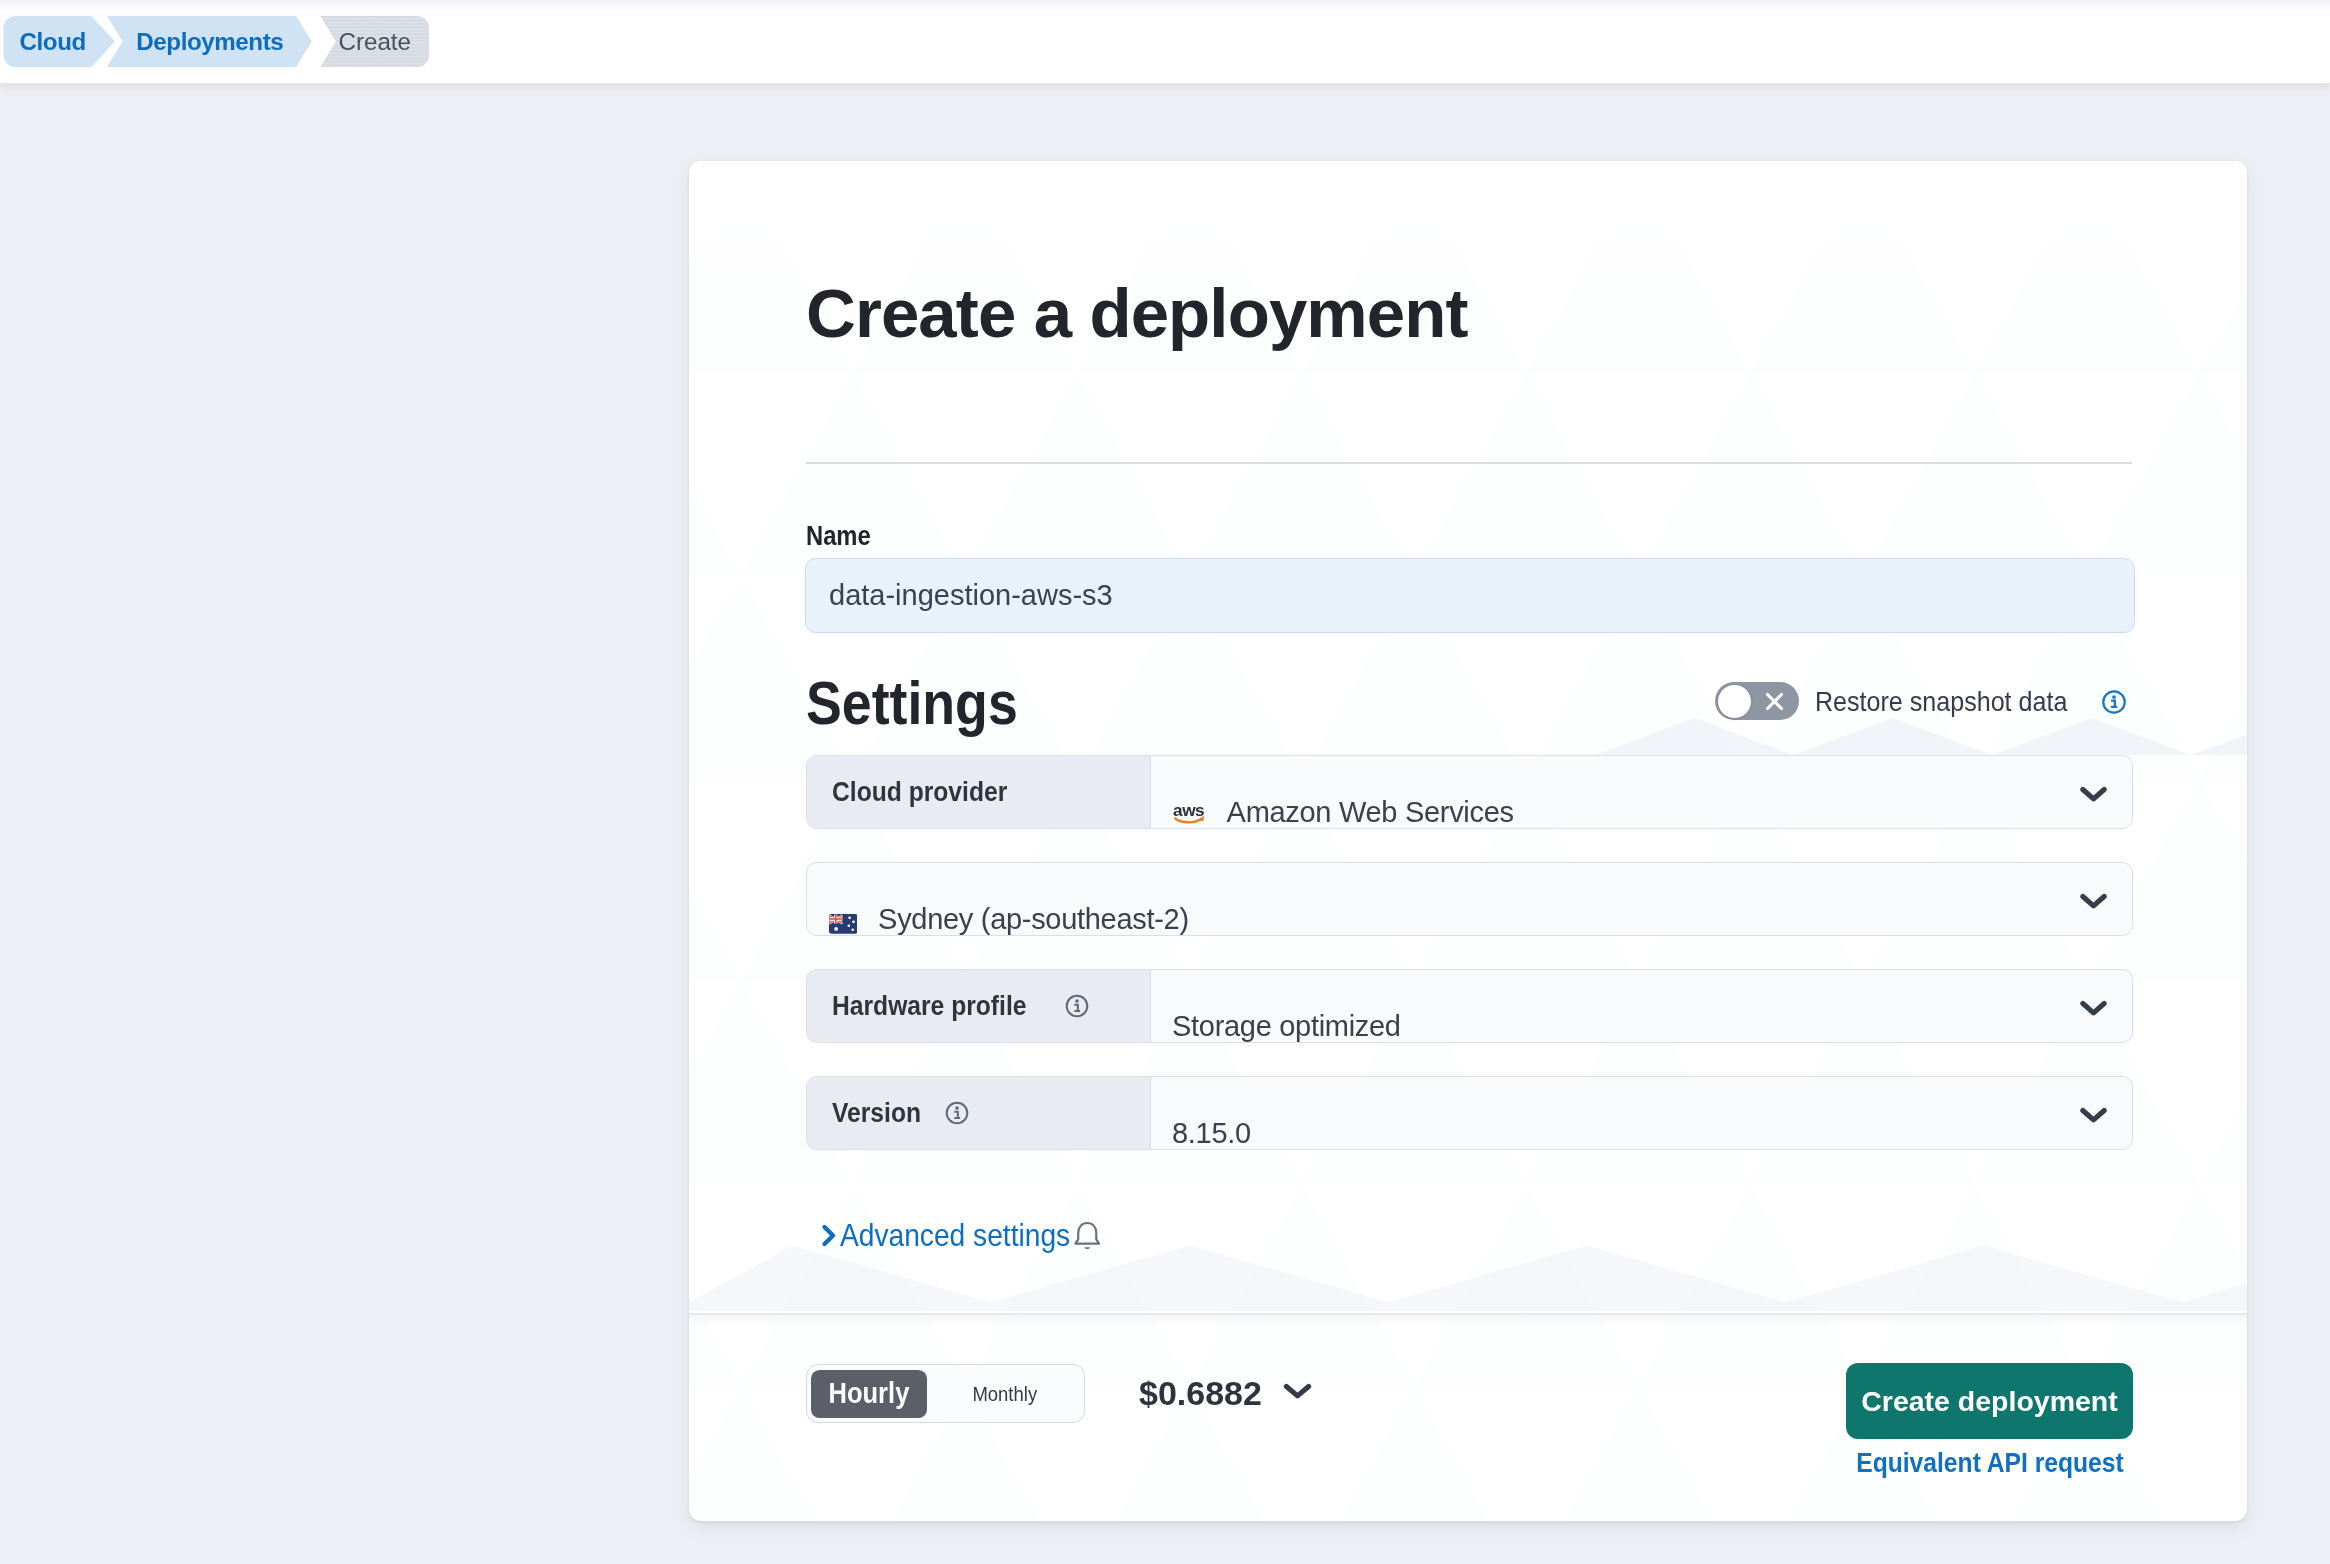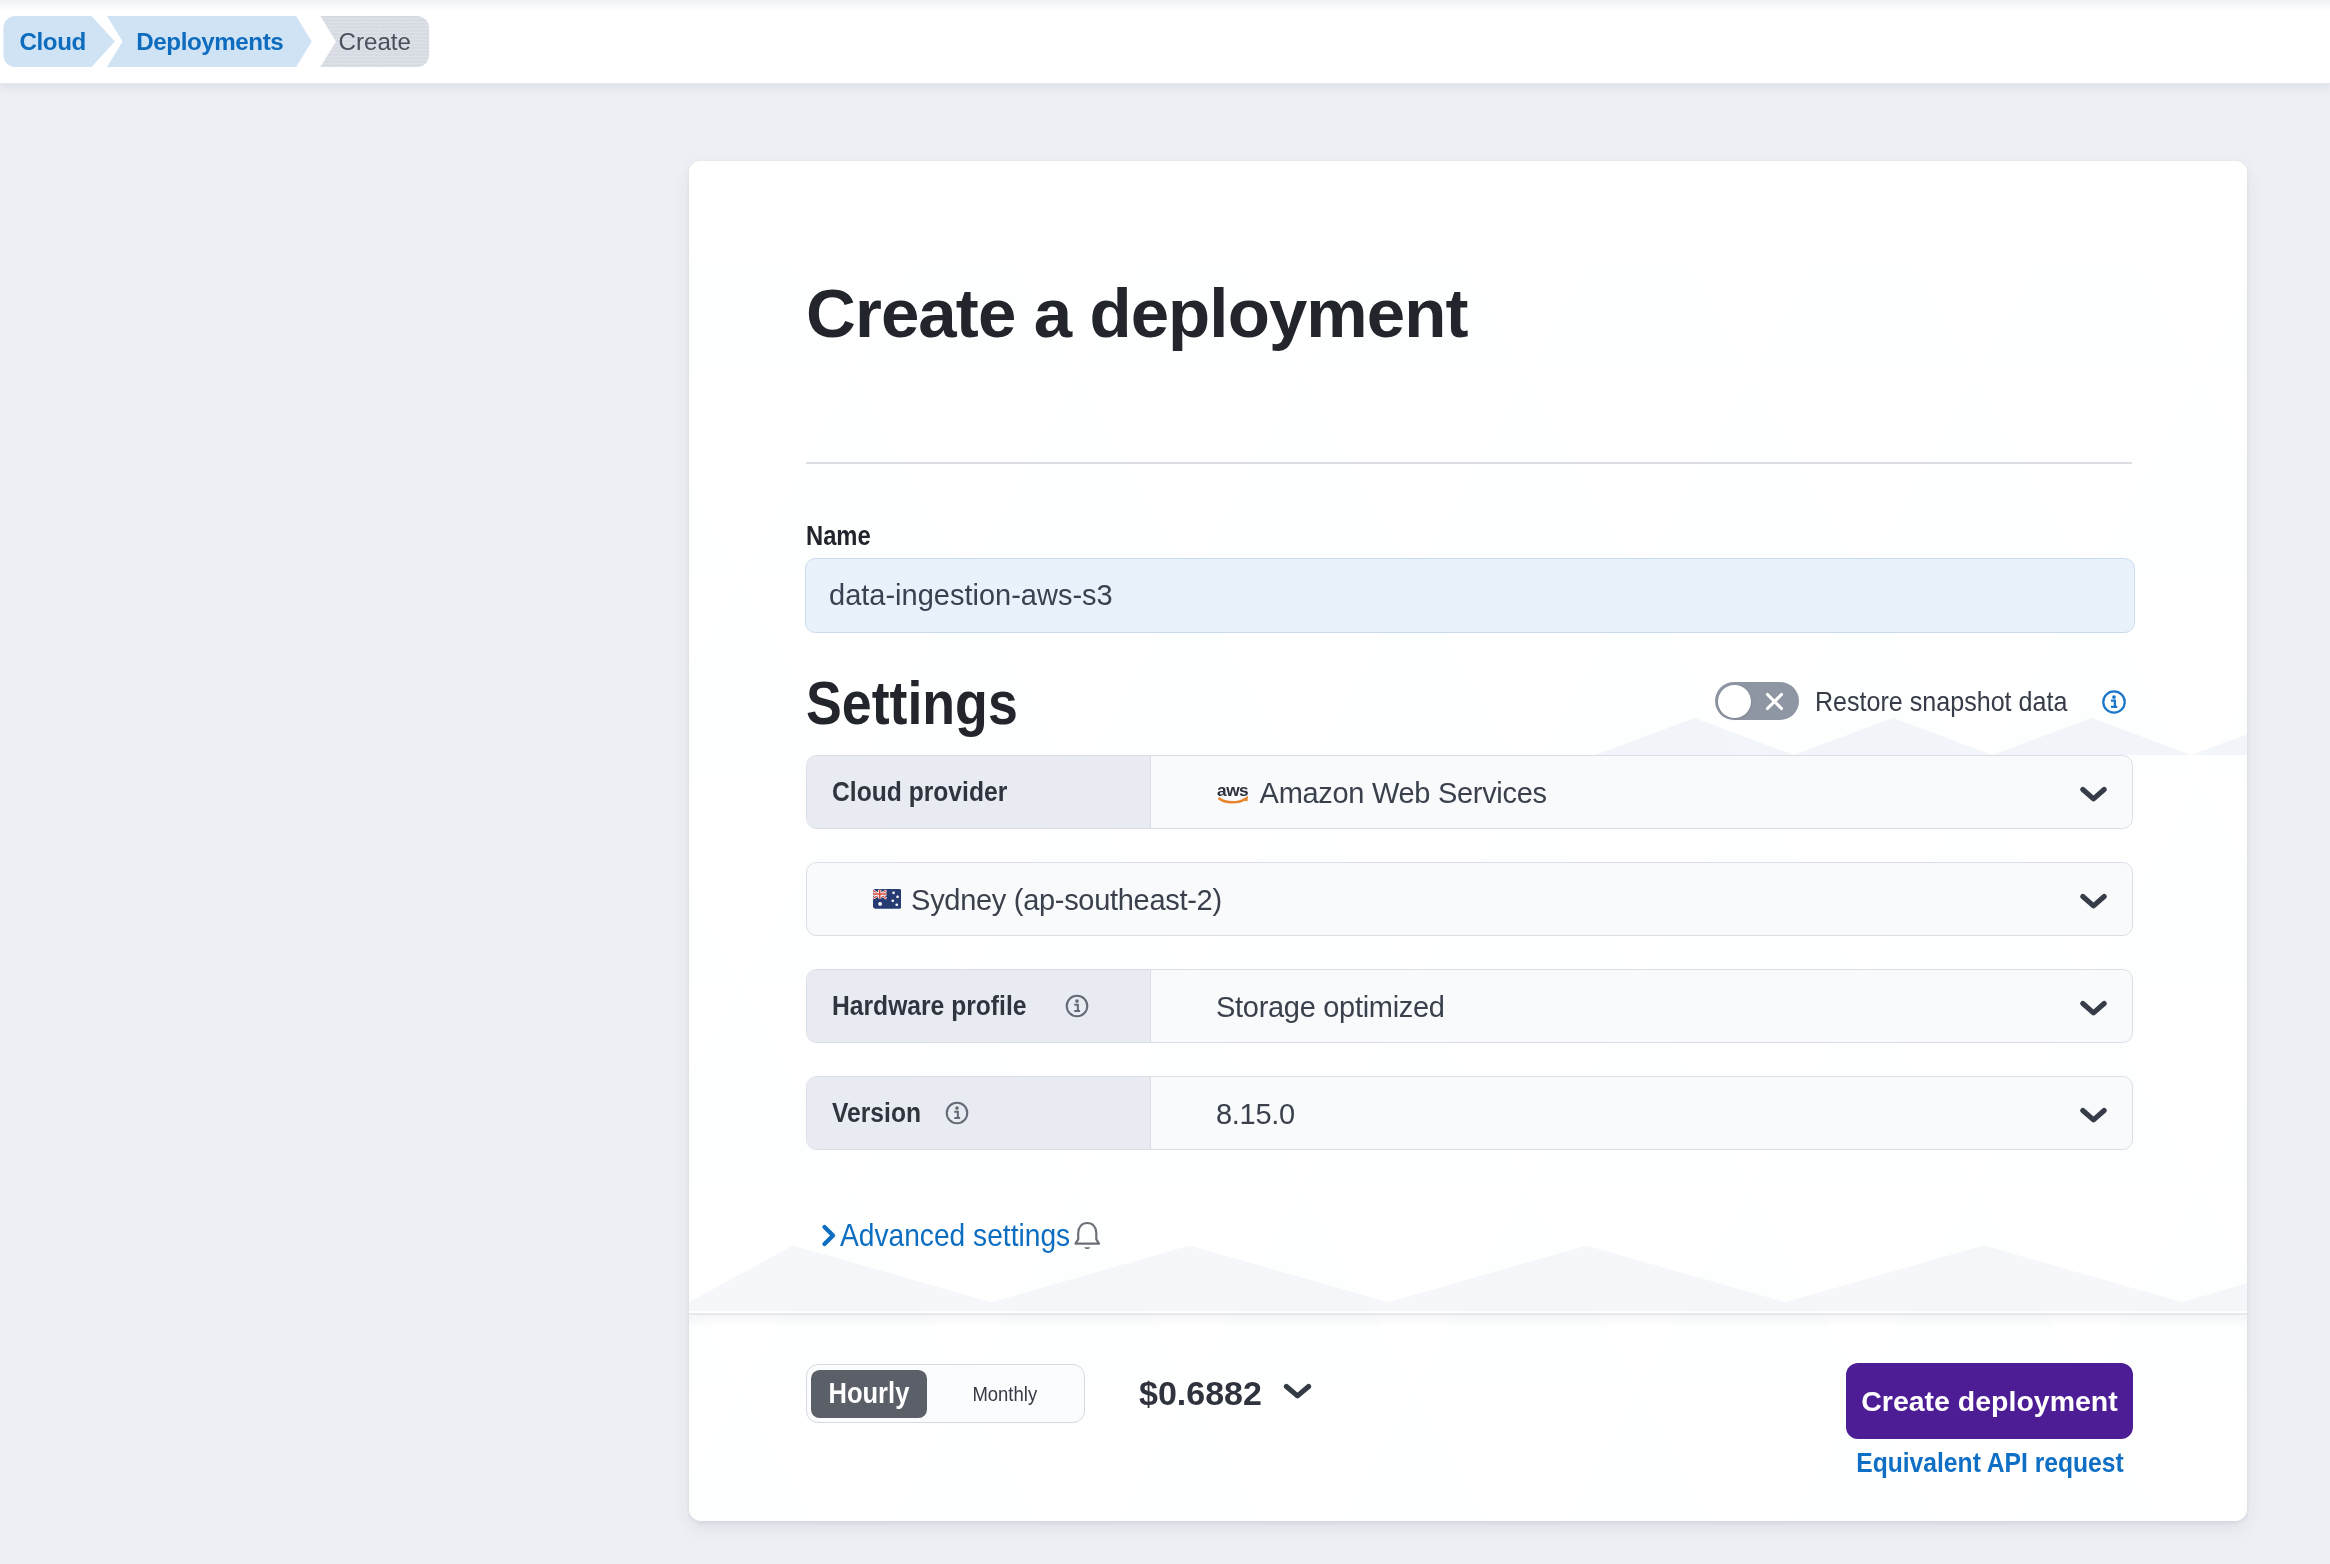--- a/index.html
+++ b/index.html
@@ -27,36 +27,36 @@
   .input span { margin-left:23px; font-size:29px; color:#3a4150; }
   .settings { position:absolute; left:117px; top:518px; font-size:61px; font-weight:700; color:#22252c; line-height:49px; }
   .switch { position:absolute; left:1026px; top:521px; width:84px; height:38px; border-radius:19px; background:#8f96a3; }
   .switch .thumb { position:absolute; left:2.6px; top:2.6px; width:33px; height:33px; border-radius:50%; background:#fff; box-shadow:0 0.9px 2.6px rgba(60,70,90,.25); }
   .restore { position:absolute; left:1126px; top:526px; font-size:28.5px; line-height:28.5px; color:#363c47; }
   .row { position:absolute; left:117px; width:1327px; height:74px; border:1.7px solid #dadee6;
          border-radius:10.4px; background:#f8fafc; display:flex; }
   .pre { width:344px; height:100%; background:#e9ebf2; border-right:1.7px solid #dadee6;
          border-radius:8.6px 0 0 8.6px; display:flex; align-items:center; padding-left:25px; gap:12px; }
   .pre b { font-size:28px; font-weight:700; color:#2f343e; display:inline-block; transform:scaleX(.88); transform-origin:0 50%; white-space:nowrap; }
-  .val { flex:1; display:flex; align-items:center; padding-left:21.6px; gap:10px;margin-left:44px; }
+  .val { flex:1; display:flex; align-items:flex-end; padding-left:21.6px; gap:21px; }
   .val span { font-size:29px; color:#3a414d; letter-spacing:-0.3px; transform:translateY(0.9px); }
   .rowchev { position:absolute; right:24px; top:50%; margin-top:-6px; }
   .adv { position:absolute; left:132px; top:1054px; display:flex; align-items:center; gap:3px; }
   .adv .bell { margin-left:-31px; }
   .adv span { font-size:32px; color:#0d6ec1; line-height:40px; display:inline-block; transform:scaleX(.88); transform-origin:0 50%; white-space:nowrap; }
   .fdiv { position:absolute; left:0px; top:1152px; width:1558px; height:1.7px; background:#e6e8ed; }
   .fdiv::after { content:""; position:absolute; top:1.7px; left:0; width:100%; height:12px;
       background:linear-gradient(rgba(130,140,160,0.08), rgba(130,140,160,0)); }
   .bgroup { position:absolute; left:117px; top:1203px; width:279px; height:59px; border:1.7px solid #d5d9e2;
             border-radius:12px; background:#fbfcfd; display:flex; align-items:center; }
   .seg1 { margin-left:3.5px; width:116px; height:48px; background:#5a5f68; border-radius:8.6px;
           display:flex; align-items:center; justify-content:center; color:#fff; font-size:29px; font-weight:700; }
   .seg2 { flex:1; text-align:center; font-size:21px; color:#343943; }
   .price { position:absolute; left:450px; top:1216px; font-size:34px; font-weight:700; color:#2e333d; line-height:33px; }
-  .createbtn { position:absolute; left:1157px; top:1202px; width:287px; height:76px; background:#4c1d95;
+  .createbtn { position:absolute; left:1157px; top:1202px; width:287px; height:76px; background:#0f766e;
                border-radius:12px; display:flex; align-items:center; justify-content:center;
                color:#fff; font-size:28.5px; font-weight:600; }
   .apilink { position:absolute; left:967px; top:1287px; width:667px; text-align:center; font-size:28px;
              font-weight:600; color:#0f6fc4; line-height:29px; }
 </style>
 </head>
 <body>
   <div class="topbar">
     <svg class="crumbs" width="449" height="51" viewBox="0 0 520 59">
       <path d="M18,0 H106 L133,29.5 L106,59 H18 A14,14 0 0 1 4,45 V14 A14,14 0 0 1 18,0 Z" fill="#cfe3f5"></path>

